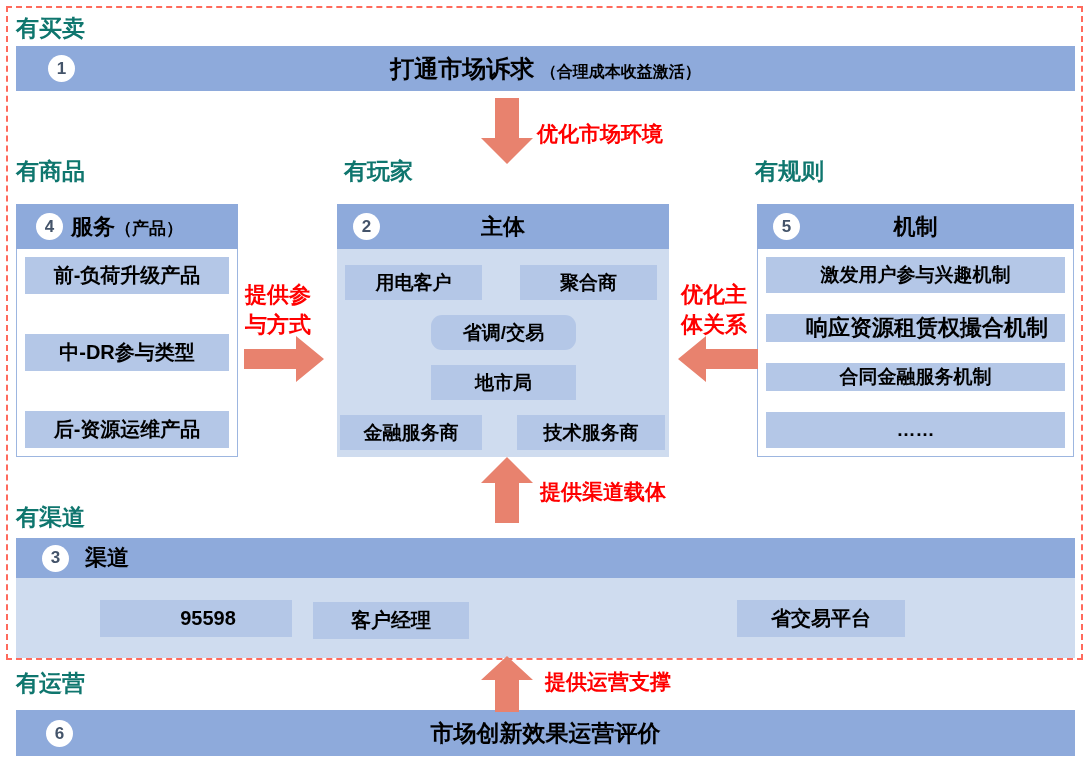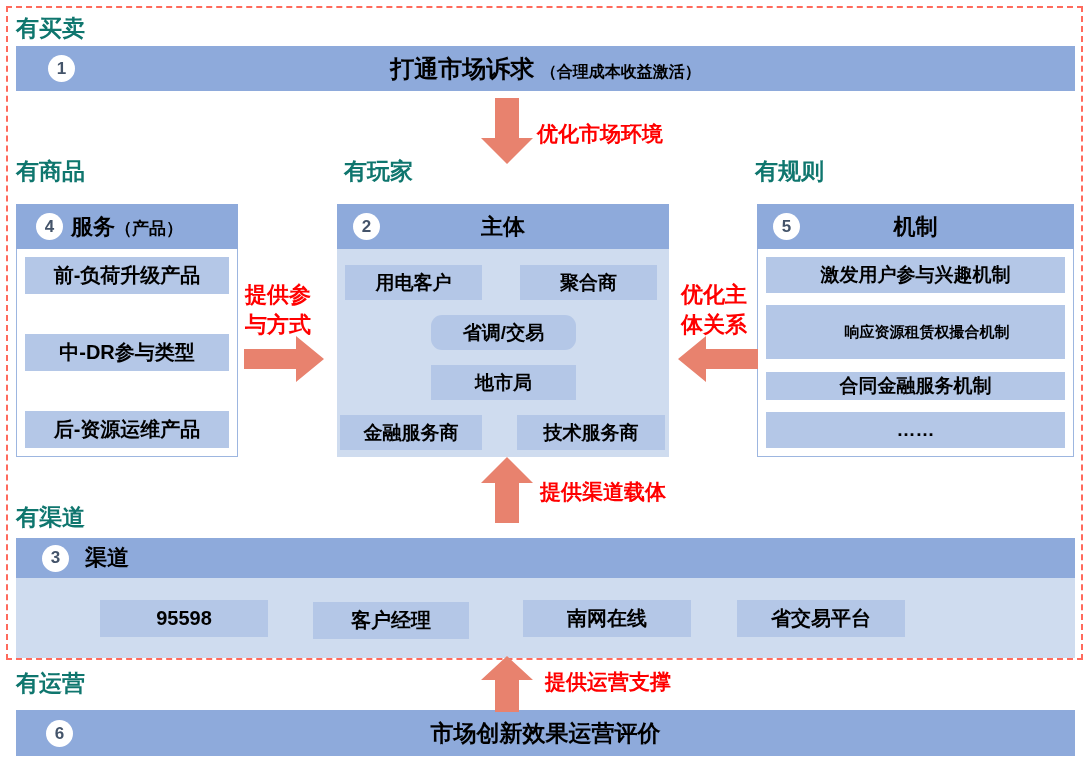--- a/index.html
+++ b/index.html
@@ -104,21 +104,21 @@
     </div>
   </div>
 
   <div class="panel" style="left:757px;top:204px;width:317px;">
     <div class="panel-header">
       <span class="num" style="left:16px;">5</span>
       <span>机制</span>
     </div>
     <div class="panel-body-white" style="height:208px;">
       <div class="item" style="height:36px;font-size:19px;">激发用户参与兴趣机制</div>
-      <div class="item" style="height:54px;font-size:15px;padding-left:23px;">响应资源租赁权撮合机制</div>
+      <div class="item" style="height:28px;font-size:22px;padding-left:23px;">响应资源租赁权撮合机制</div>
       <div class="item" style="height:28px;font-size:19px;">合同金融服务机制</div>
       <div class="item" style="height:36px;font-size:19px;">……</div>
     </div>
   </div>
 
   <div class="red-text" style="left:245px;top:280px;font-size:22px;">
     <div>提供参</div>
     <div>与方式</div>
   </div>
   <div class="arrow" style="left:244px;top:336px;">
@@ -143,23 +143,22 @@
       </svg>
   </div>
   <div class="red-text" style="left:540px;top:478px;">提供渠道载体</div>
 
   <div class="panel" style="left:16px;top:538px;width:1059px;">
     <div class="panel-header" style="height:40px;justify-content:flex-start;padding-left:26px;gap:16px;">
       <span class="num" style="position:static;">3</span>
       <span>渠道</span>
     </div>
     <div class="panel-body-blue" style="height:80px;">
-      <div class="item abs" style="left:84px;top:22px;width:168px;height:37px;">95598</div>
+      <div class="item abs" style="left:84px;top:22px;width:168px;height:37px;padding-left:24px;">95598</div>
       <div class="item abs" style="left:297px;top:24px;width:156px;height:37px;">客户经理</div>
-      <div class="item abs" style="left:507px;top:22px;width:168px;height:37px;">南网在线</div>
       <div class="item abs" style="left:721px;top:22px;width:168px;height:37px;">省交易平台</div>
     </div>
   </div>
 
   <div class="arrow" style="left:481px;top:656px;">
     <svg width="52" height="56" viewBox="0 0 52 56">
         <polygon points="26,0 52,24 38,24 38,56 14,56 14,24 0,24" fill="#E8826E"></polygon>
       </svg>
   </div>
   <div class="red-text" style="left:545px;top:668px;">提供运营支撑</div>

